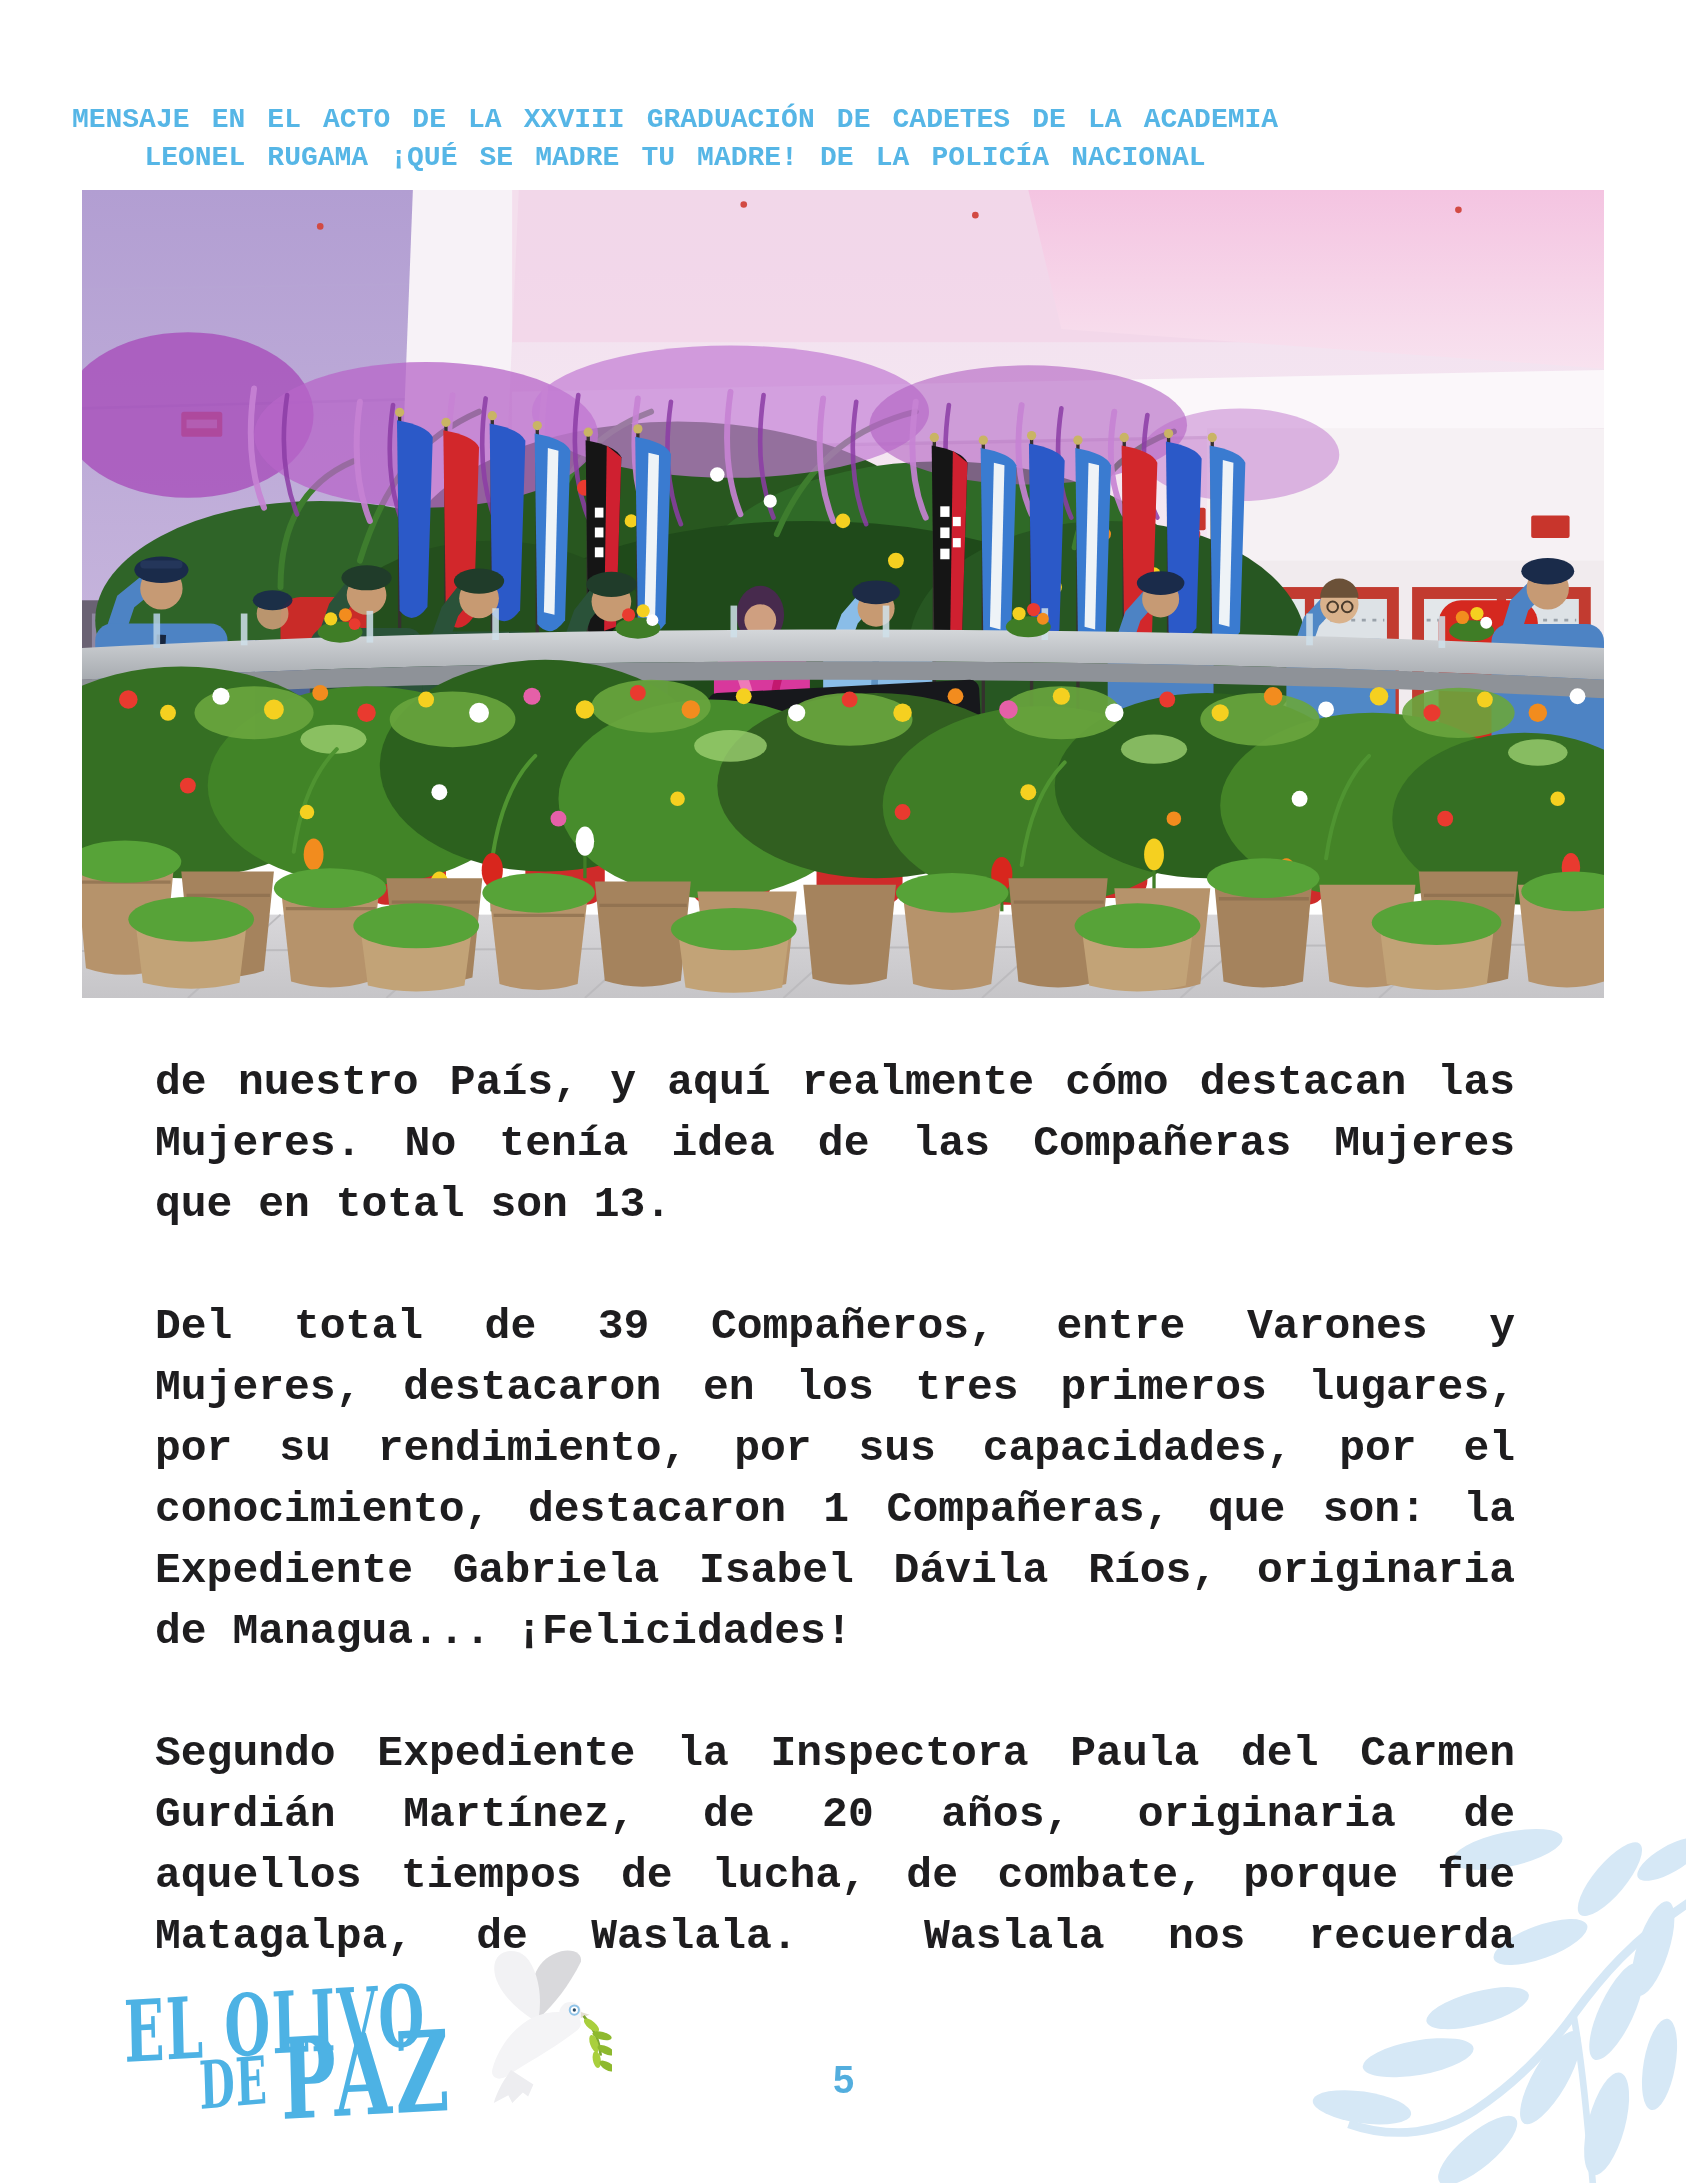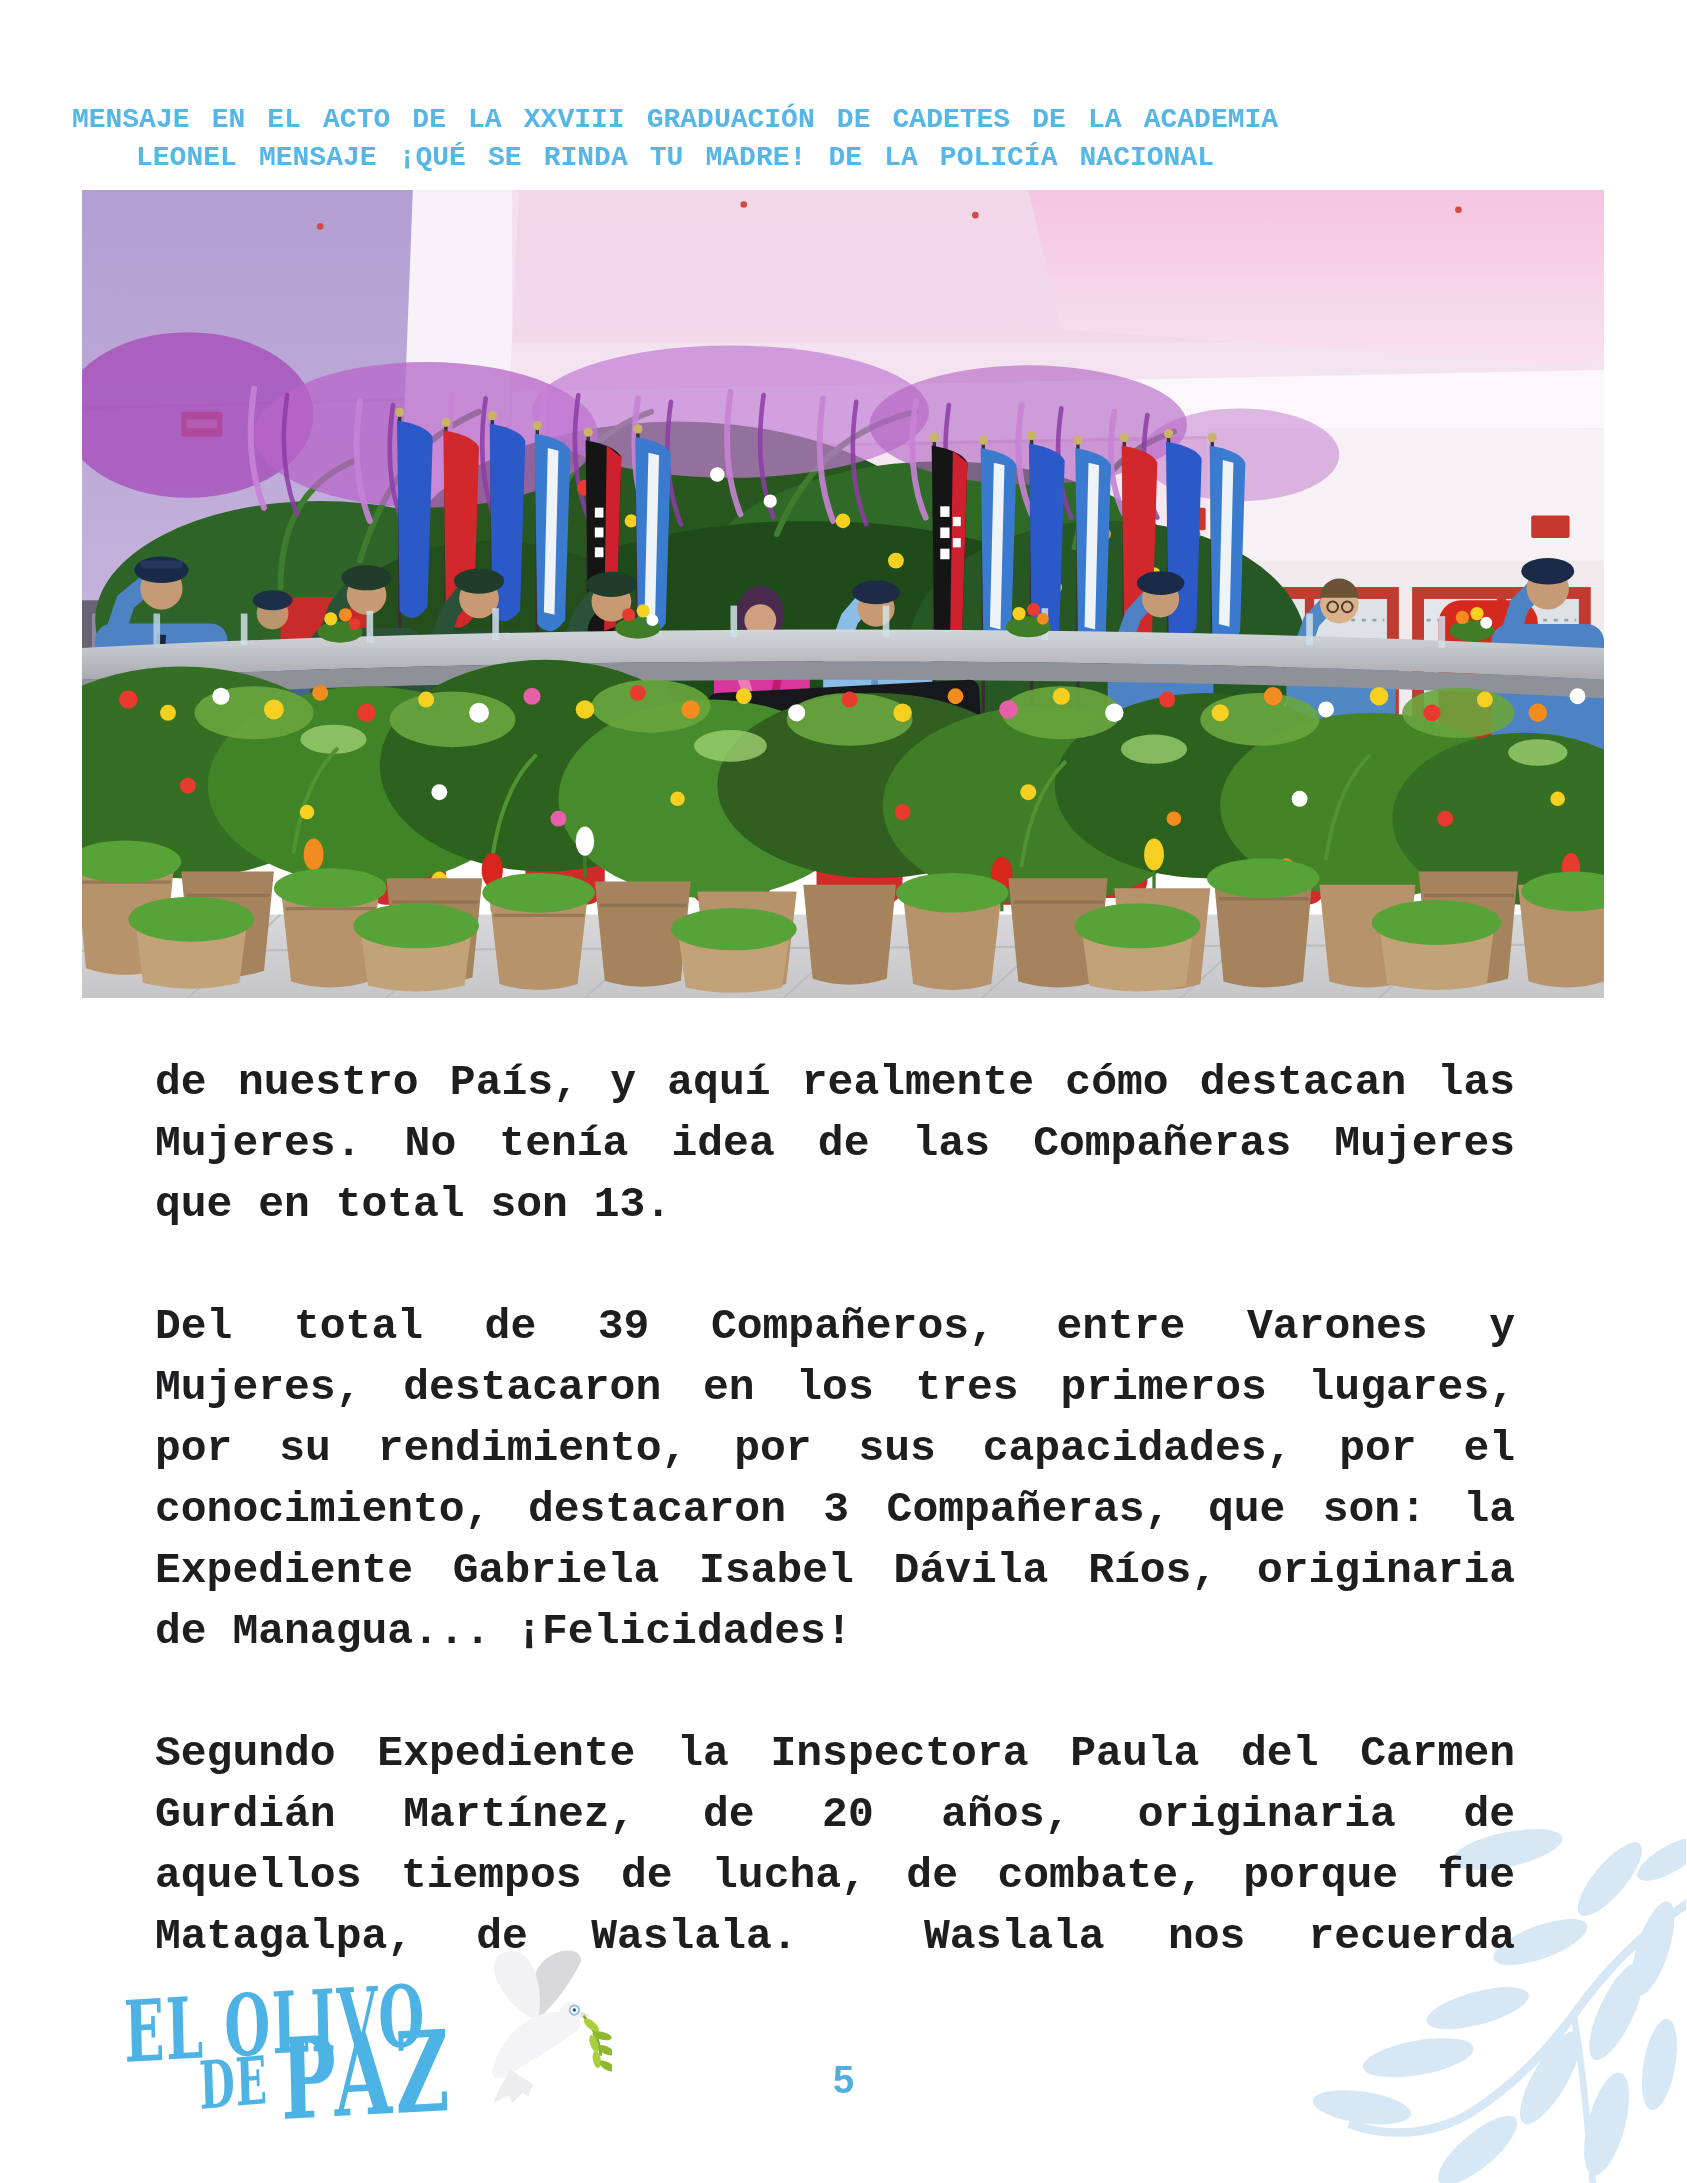--- a/index.html
+++ b/index.html
@@ -29,21 +29,21 @@
   .pagenum{position:absolute;left:0;top:2059px;width:1687px;text-align:center;z-index:3;
            font-family:"Liberation Sans",sans-serif;font-weight:bold;font-size:38px;color:#53aede;}
 </style>
 </head>
 <body>
 
 <div class="page">
 
   <div class="hdr">
     <div>MENSAJE EN EL ACTO DE LA XXVIII GRADUACIÓN DE CADETES DE LA ACADEMIA</div>
-    <div>LEONEL MENSAJE ¡QUÉ SE RINDA TU MADRE! DE LA POLICÍA NACIONAL</div>
+    <div>LEONEL RUGAMA ¡QUÉ SE MADRE TU MADRE! DE LA POLICÍA NACIONAL</div>
   </div>
 
   <div class="photo" aria-label="Tarima de la graduación: autoridades civiles, militares y policiales saludando entre banderas de Nicaragua y del FSLN, con plantas y flores al frente">
   <svg viewBox="0 0 2300 1221" preserveAspectRatio="none">
     <defs>
       <linearGradient id="gCeil" x1="0" y1="0" x2="0" y2="1">
         <stop offset="0" stop-color="#f1dfee"></stop>
             <stop offset="1" stop-color="#f8ecf4"></stop>
       </linearGradient>
       <linearGradient id="gLav" x1="0" y1="0" x2="0" y2="1">
@@ -553,21 +553,21 @@
   <div class="bodytxt">
     <div class="para">
       <div class="jl">de nuestro País, y aquí realmente cómo destacan las</div>
       <div class="jl">Mujeres. No tenía idea de las Compañeras Mujeres</div>
       <div class="jl last">que en total son 13.</div>
     </div>
     <div class="para">
       <div class="jl">Del total de 39 Compañeros, entre Varones y</div>
       <div class="jl">Mujeres, destacaron en los tres primeros lugares,</div>
       <div class="jl">por su rendimiento, por sus capacidades, por el</div>
-      <div class="jl">conocimiento, destacaron 3 Compañeras, que son: la</div>
+      <div class="jl">conocimiento, destacaron 1 Compañeras, que son: la</div>
       <div class="jl">Expediente Gabriela Isabel Dávila Ríos, originaria</div>
       <div class="jl last">de Managua... ¡Felicidades!</div>
     </div>
     <div class="para">
       <div class="jl">Segundo Expediente la Inspectora Paula del Carmen</div>
       <div class="jl">Gurdián Martínez, de 20 años, originaria de</div>
       <div class="jl">aquellos tiempos de lucha, de combate, porque fue</div>
       <div class="jl">Matagalpa, de Waslala.&nbsp; Waslala nos recuerda</div>
     </div>
   </div>

